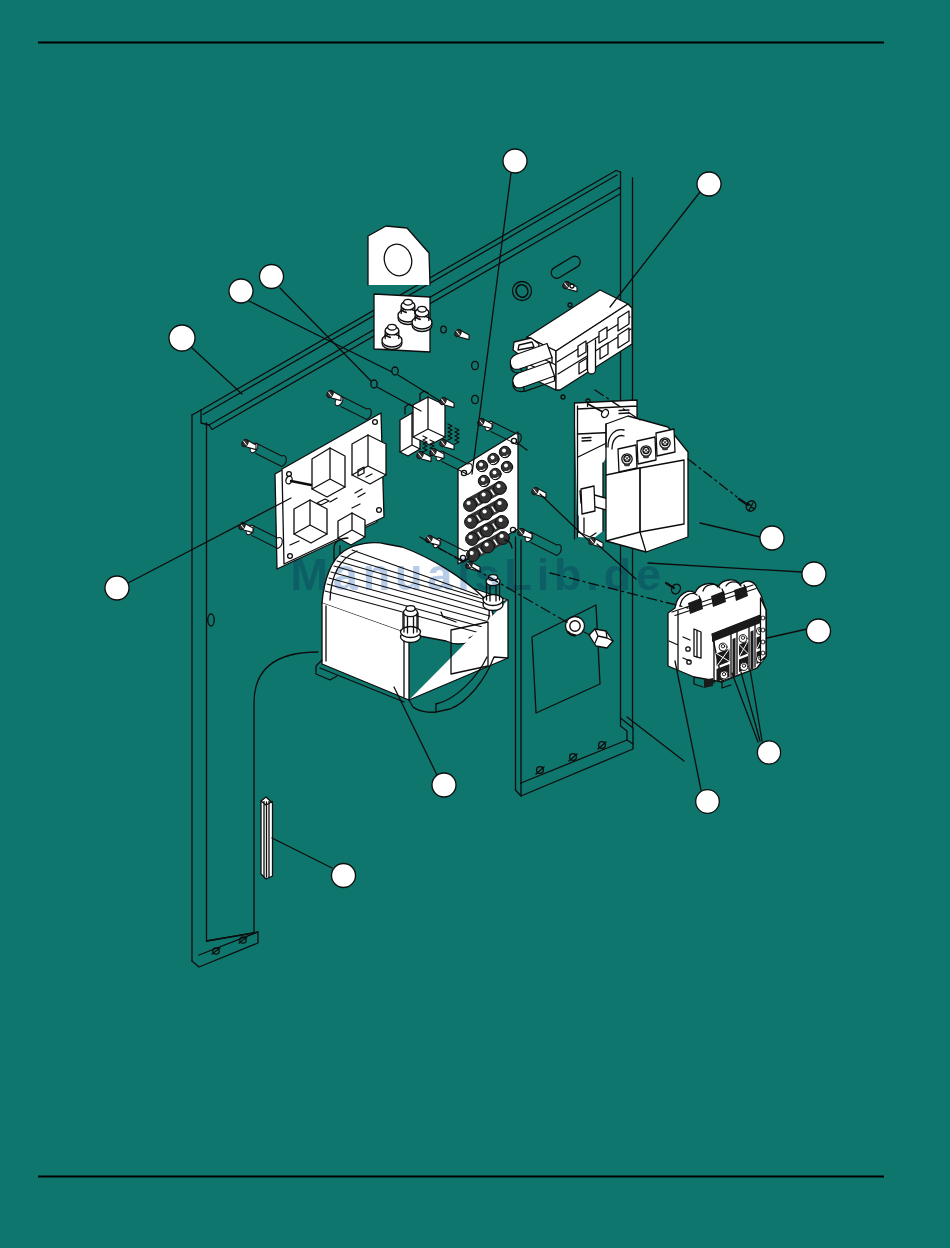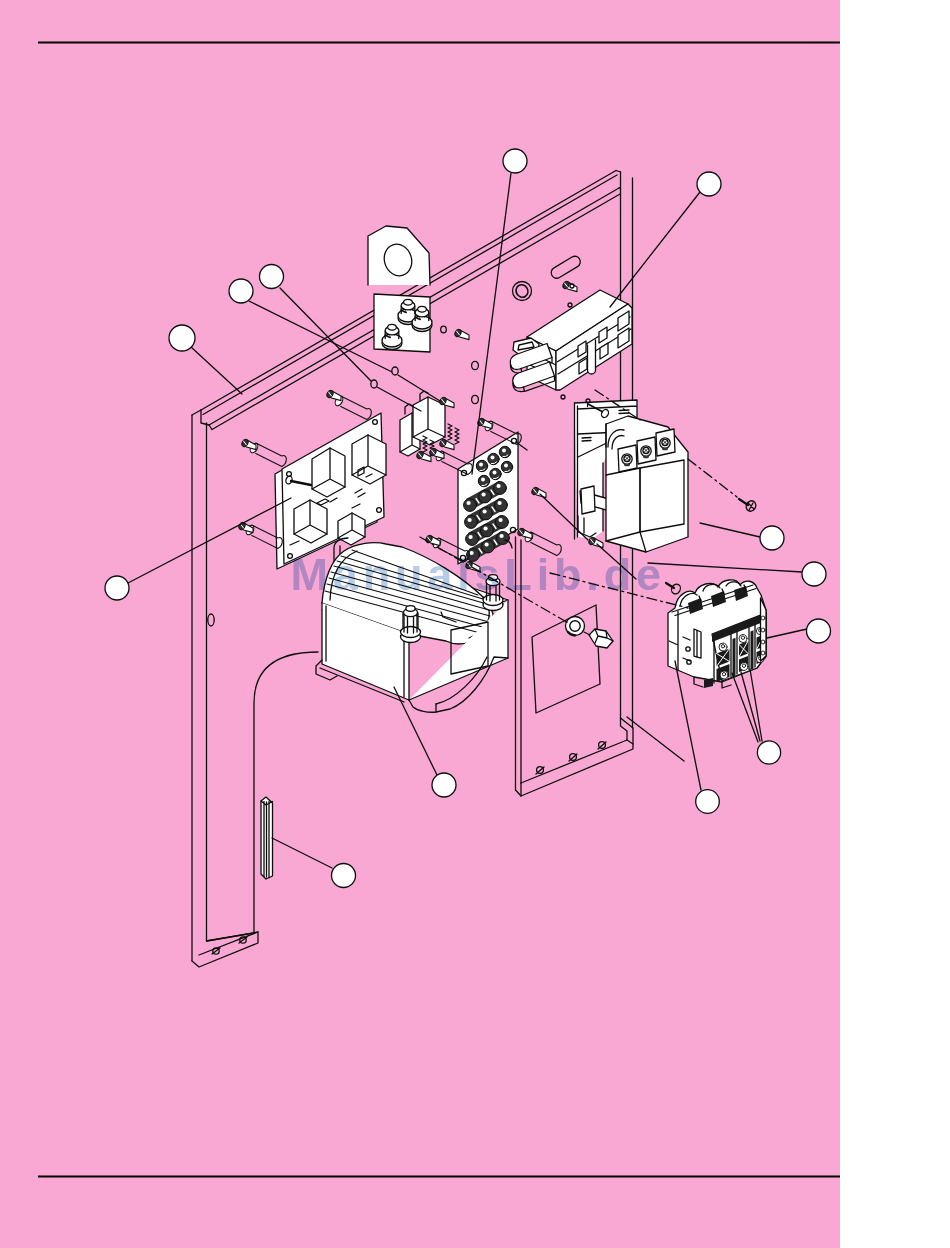--- a/index.html
+++ b/index.html
@@ -1,16 +1,16 @@
 <!DOCTYPE html>
 <html><head>
 <meta charset="utf-8">
 <style>
 html,body{margin:0;padding:0;background:#ffffff;}
-.page{position:relative;width:840px;height:1248px;background:#f9a8d4;overflow:hidden;
+.page{position:relative;width:950px;height:1248px;background:#0f766e;overflow:hidden;
 font-family:"Liberation Sans", sans-serif;}
 svg{position:absolute;left:0;top:0;}
 </style>
 </head>
 <body>
 <div class="page">
 <svg width="950" height="1248" viewBox="0 0 950 1248">
 <defs>
 <g id="cyl">
  <ellipse cx="0" cy="0" rx="3.2" ry="5.2" transform="rotate(30)" fill="#fff" stroke="#111" stroke-width="1.1"></ellipse>

